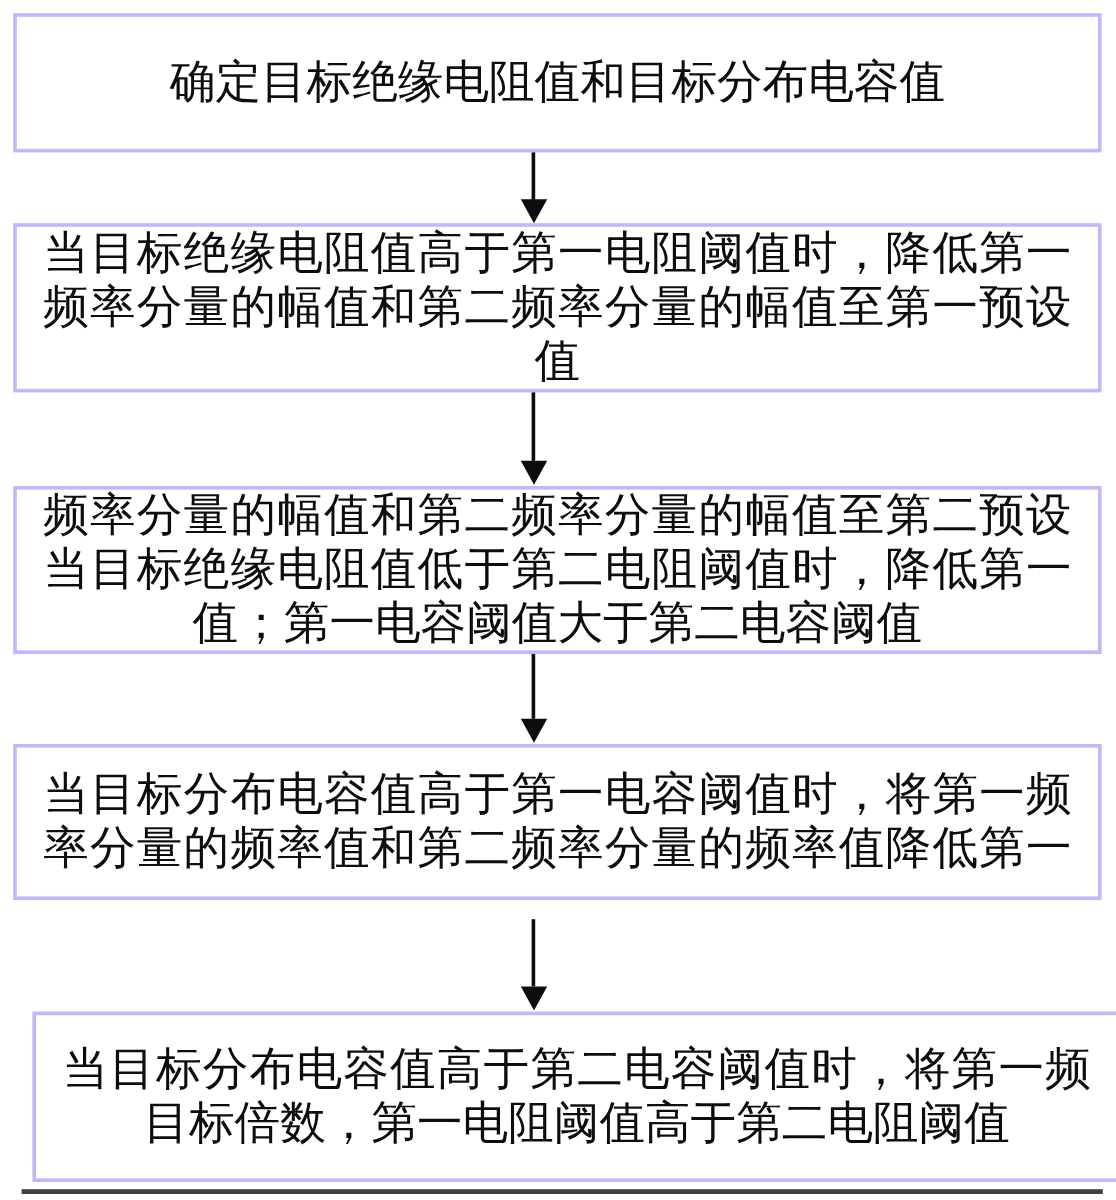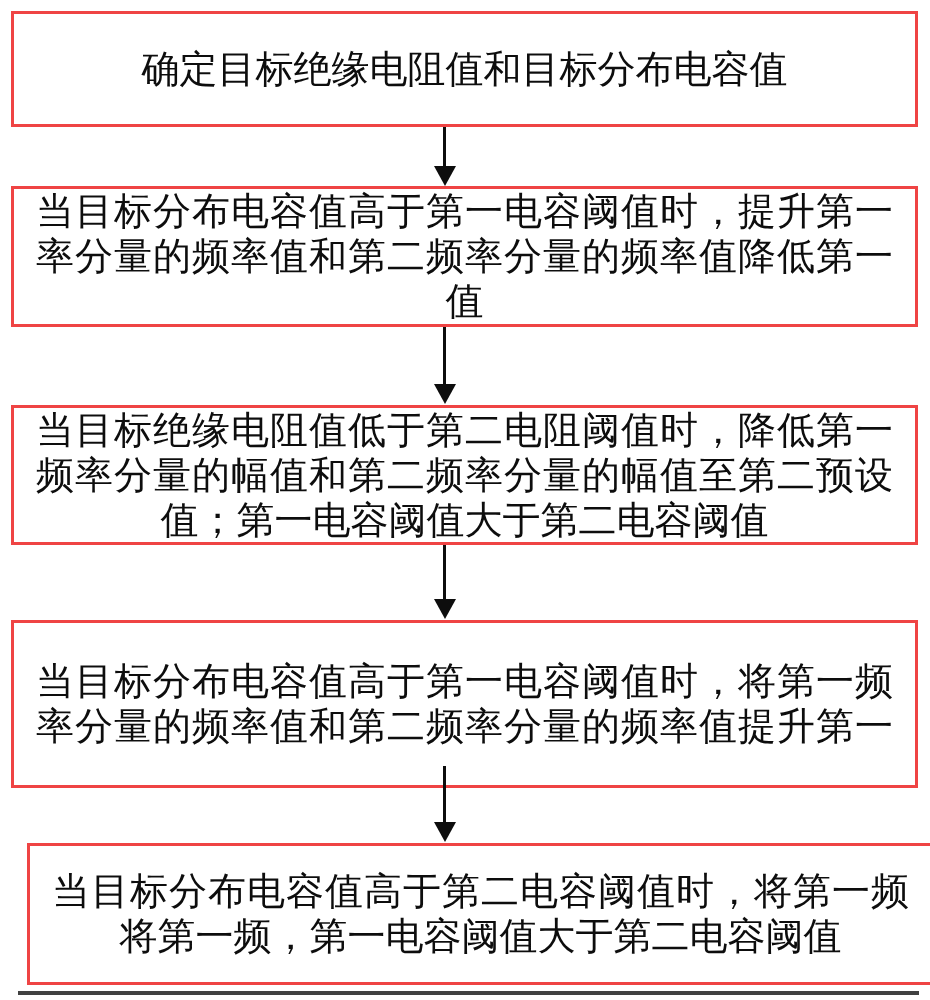--- a/index.html
+++ b/index.html
@@ -13,29 +13,29 @@
     height: 1000px;
     background: #ffffff;
     font-family: "Liberation Serif", "DejaVu Serif", serif;
     overflow: hidden;
   }
   .flow-box {
     position: absolute;
     left: 11px;
     width: 907px;
     box-sizing: border-box;
-    border: 3px solid #ef4444;
+    border: 3px solid #c4b5fd;
     background: #ffffff;
     display: flex;
     align-items: center;
   }
   .b1 { top: 11px;  height: 116px; }
   .b2 { top: 186px; height: 141px; }
   .b3 { top: 405px; height: 140px; }
-  .b4 { top: 620px; height: 168px; }
+  .b4 { top: 620px; height: 130px; }
   .b5 { top: 843px; height: 142px; margin-left: 16px; }
   .box-text {
     width: 100%;
     box-sizing: border-box;
     padding: 0 22px;
     font-size: 38px;
     line-height: 45px;
     color: #0d0d0d;
     letter-spacing: 0;
   }
@@ -92,58 +92,58 @@
     </div>
   </div>
 
   <div class="arrow a1">
     <div class="arrow-line"></div>
     <div class="arrow-head"></div>
   </div>
 
   <div class="flow-box b2">
     <div class="box-text">
-      <div class="line-fill">当目标分布电容值高于第一电容阈值时，提升第一</div>
-      <div class="line-fill">率分量的频率值和第二频率分量的频率值降低第一</div>
+      <div class="line-fill">当目标绝缘电阻值高于第一电阻阈值时，降低第一</div>
+      <div class="line-fill">频率分量的幅值和第二频率分量的幅值至第一预设</div>
       <div class="line-center">值</div>
     </div>
   </div>
 
   <div class="arrow a2">
     <div class="arrow-line"></div>
     <div class="arrow-head"></div>
   </div>
 
   <div class="flow-box b3">
     <div class="box-text">
+      <div class="line-fill">频率分量的幅值和第二频率分量的幅值至第二预设</div>
       <div class="line-fill">当目标绝缘电阻值低于第二电阻阈值时，降低第一</div>
-      <div class="line-fill">频率分量的幅值和第二频率分量的幅值至第二预设</div>
       <div class="line-center">值；第一电容阈值大于第二电容阈值</div>
     </div>
   </div>
 
   <div class="arrow a3">
     <div class="arrow-line"></div>
     <div class="arrow-head"></div>
   </div>
 
   <div class="flow-box b4">
     <div class="box-text">
       <div class="line-fill">当目标分布电容值高于第一电容阈值时，将第一频</div>
-      <div class="line-fill">率分量的频率值和第二频率分量的频率值提升第一</div>
+      <div class="line-fill">率分量的频率值和第二频率分量的频率值降低第一</div>
     </div>
   </div>
 
   <div class="arrow a4">
     <div class="arrow-line"></div>
     <div class="arrow-head"></div>
   </div>
 
   <div class="flow-box b5">
     <div class="box-text">
       <div class="line-fill">当目标分布电容值高于第二电容阈值时，将第一频</div>
-      <div class="line-center">将第一频，第一电容阈值大于第二电容阈值</div>
+      <div class="line-center">目标倍数，第一电阻阈值高于第二电阻阈值</div>
     </div>
   </div>
 
   <div class="scan-artifact"></div>
 
 </div>
 
 </body></html>

